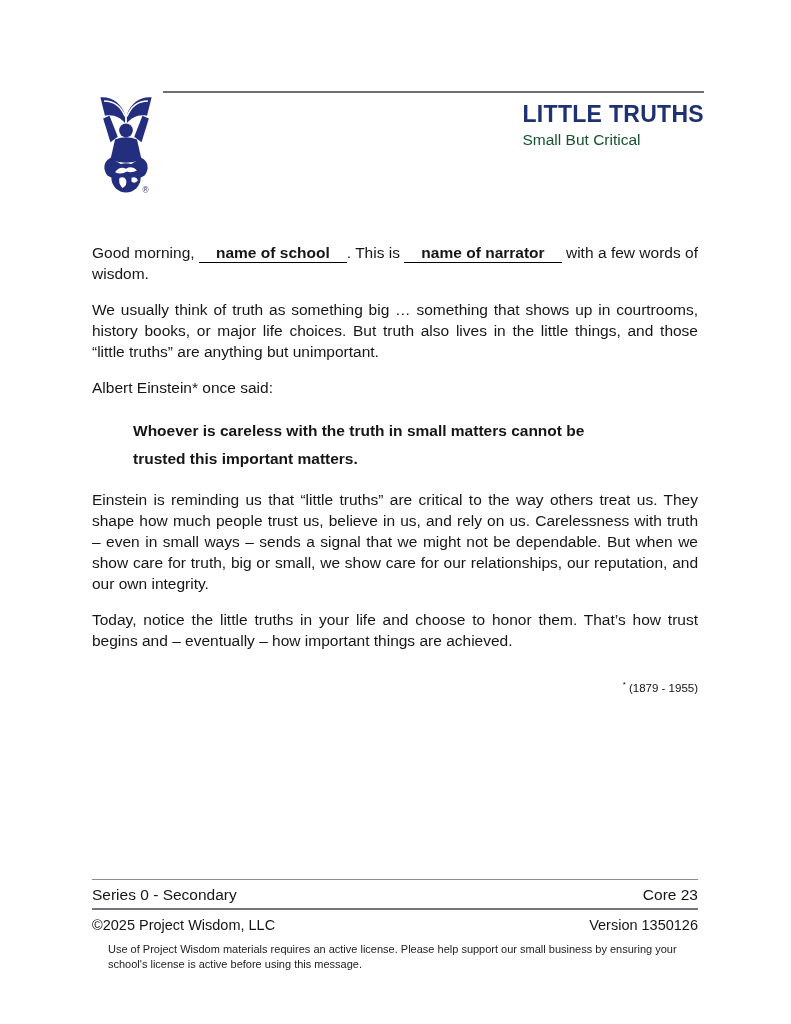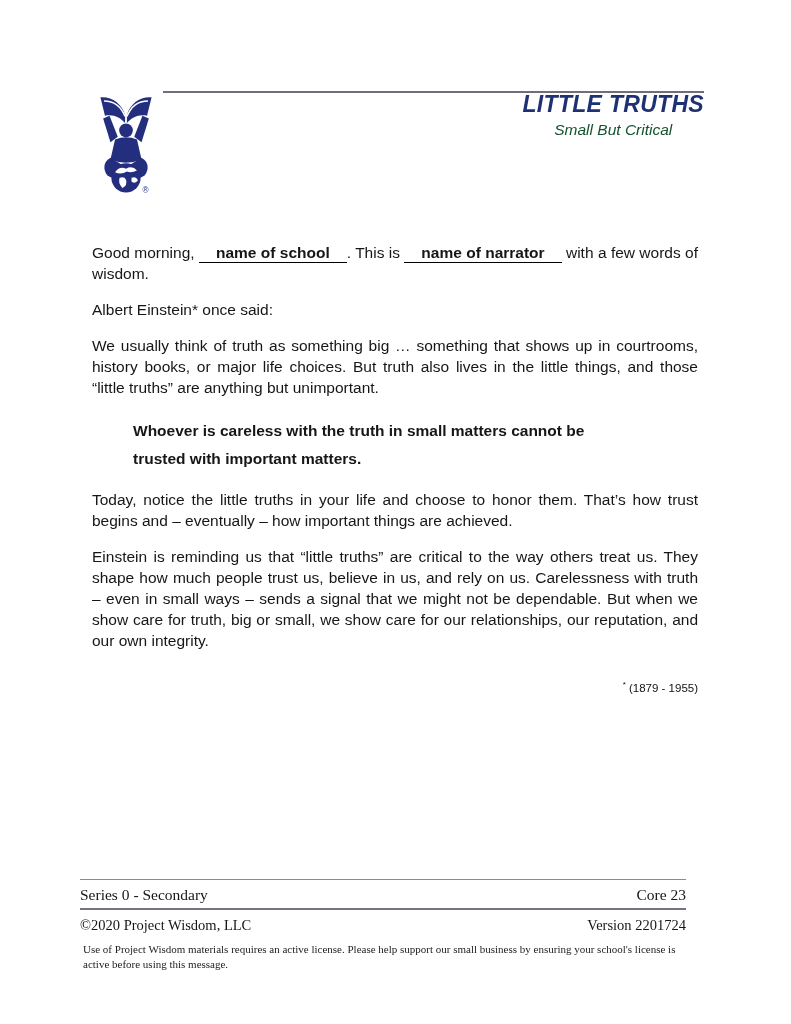--- a/index.html
+++ b/index.html
@@ -26,23 +26,22 @@
   .logo {
     position: absolute;
     left: 94px;
     top: 92px;
     width: 64px;
     height: 104px;
   }
   .masthead {
     position: absolute;
     right: 87px;
-    top: 91px;
-    text-align: center;
-    font-style: italic;
+    top: 101px;
+    text-align: left;
   }
   .doc-title {
     font-size: 23px;
     font-weight: 700;
     letter-spacing: 0.3px;
     color: #1e3173;
     line-height: 26px;
   }
   .doc-subtitle {
     font-size: 15.5px;
@@ -84,44 +83,43 @@
     color: #111;
   }
   .footnote sup {
     font-size: 8px;
     margin-right: 3px;
   }
 
   
   .footer {
     position: absolute;
-    left: 80px;
+    left: 92px;
     top: 879px;
     width: 606px;
-    font-family: Liberation Serif, serif;
   }
   .footer-rule-thin {
     height: 1px;
     background: #8a8a94;
     margin-bottom: 5px;
   }
   .footer-rule-thick {
     height: 2px;
     background: #75757f;
     margin: 4px 0 6px 0;
   }
   .footer-row {
     display: flex;
     justify-content: space-between;
     align-items: baseline;
   }
   .footer-row.series { font-size: 15.5px; line-height: 19px; }
   .footer-row.copyright { font-size: 14.5px; line-height: 18px; }
   .license {
-    margin: 8px 0 0 3px;
+    margin: 8px 0 0 16px;
     font-size: 11px;
     line-height: 15px;
     color: #222;
     text-align: left;
   }
 </style>
 </head>
 <body>
 
 <div class="page">
@@ -160,45 +158,45 @@
 
   <div class="masthead">
     <div class="doc-title">LITTLE TRUTHS</div>
     <div class="doc-subtitle">Small But Critical</div>
   </div>
 
   <div class="content">
 
     <p class="para"><span>Good morning, </span><span class="blank">name of school</span><span>. This is </span><span class="blank">name of narrator</span><span> with a few words of wisdom.</span></p>
 
+    <p class="para">We usually think of truth as something big … something that shows up in courtrooms, history books, or major life choices. But truth also lives in the little things, and those “little truths” are anything but unimportant.</p>
+
     <p class="para">Albert Einstein* once said:</p>
-
-    <p class="para">We usually think of truth as something big … something that shows up in courtrooms, history books, or major life choices. But truth also lives in the little things, and those “little truths” are anything but unimportant.</p>
 
     <div class="quote">
       <div>Whoever is careless with the truth in small matters cannot be</div>
-      <div>trusted with important matters.</div>
+      <div>trusted this important matters.</div>
     </div>
 
+    <p class="para">Einstein is reminding us that “little truths” are critical to the way others treat us. They shape how much people trust us, believe in us, and rely on us. Carelessness with truth – even in small ways – sends a signal that we might not be dependable. But when we show care for truth, big or small, we show care for our relationships, our reputation, and our own integrity.</p>
+
     <p class="para">Today, notice the little truths in your life and choose to honor them. That’s how trust begins and – eventually – how important things are achieved.</p>
-
-    <p class="para">Einstein is reminding us that “little truths” are critical to the way others treat us. They shape how much people trust us, believe in us, and rely on us. Carelessness with truth – even in small ways – sends a signal that we might not be dependable. But when we show care for truth, big or small, we show care for our relationships, our reputation, and our own integrity.</p>
 
 
     <div class="footnote"><sup>*</sup><span>(1879 - 1955)</span></div>
 
   </div>
 
   <div class="footer">
     <div class="footer-rule-thin"></div>
     <div class="footer-row series">
       <span>Series 0 - Secondary</span>
       <span>Core 23</span>
     </div>
     <div class="footer-rule-thick"></div>
     <div class="footer-row copyright">
-      <span>©2020 Project Wisdom, LLC</span>
-      <span>Version 2201724</span>
+      <span>©2025 Project Wisdom, LLC</span>
+      <span>Version 1350126</span>
     </div>
     <p class="license">Use of Project Wisdom materials requires an active license. Please help support our small business by ensuring your school's license is active before using this message.</p>
   </div>
 
 </div>
 
 </body></html>

